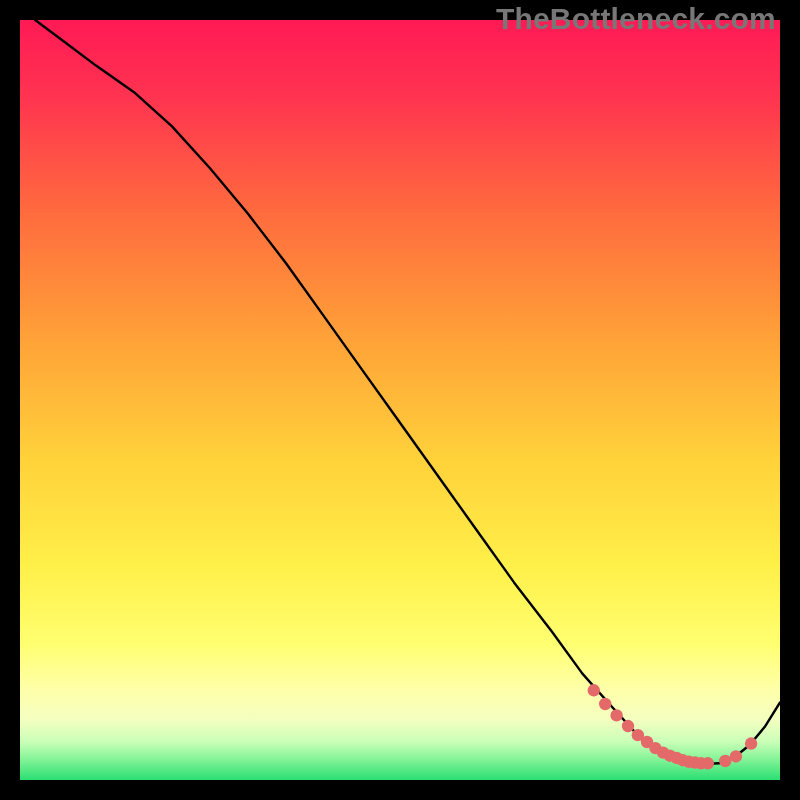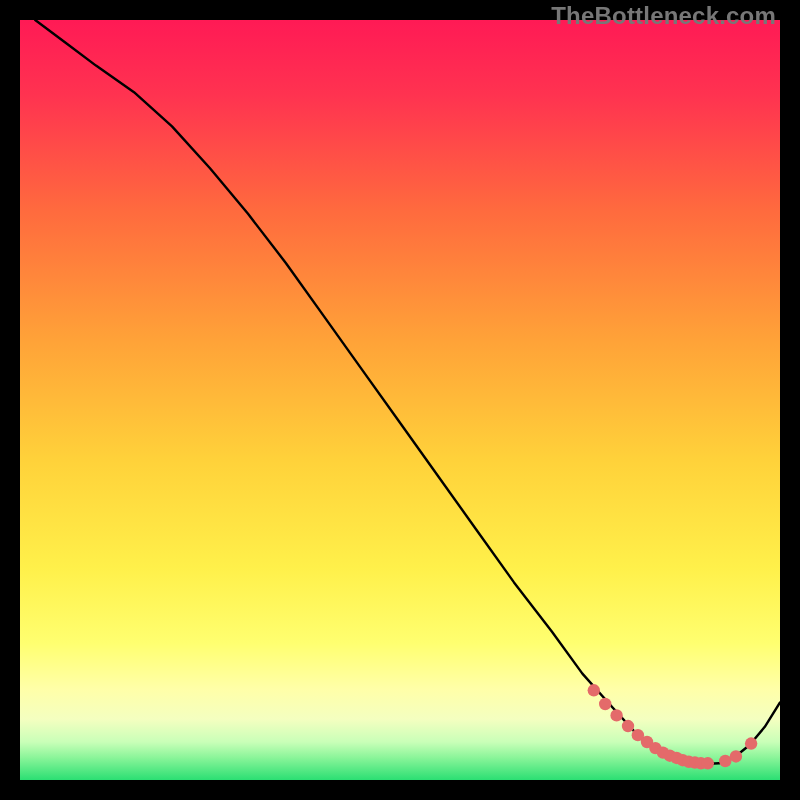--- a/index.html
+++ b/index.html
@@ -23,21 +23,21 @@
     position: absolute;
     left: 20px;
     top: 20px;
     width: 760px;
     height: 760px;
   }
   .watermark {
     position: absolute;
     top: 2px;
     right: 24px;
-    font-size: 24px;
+    font-size: 30px;
     font-weight: 600;
     color: #777;
     letter-spacing: 0.2px;
     user-select: none;
   }
 </style>
 </head>
 <body>
 
 <div class="frame"></div>

